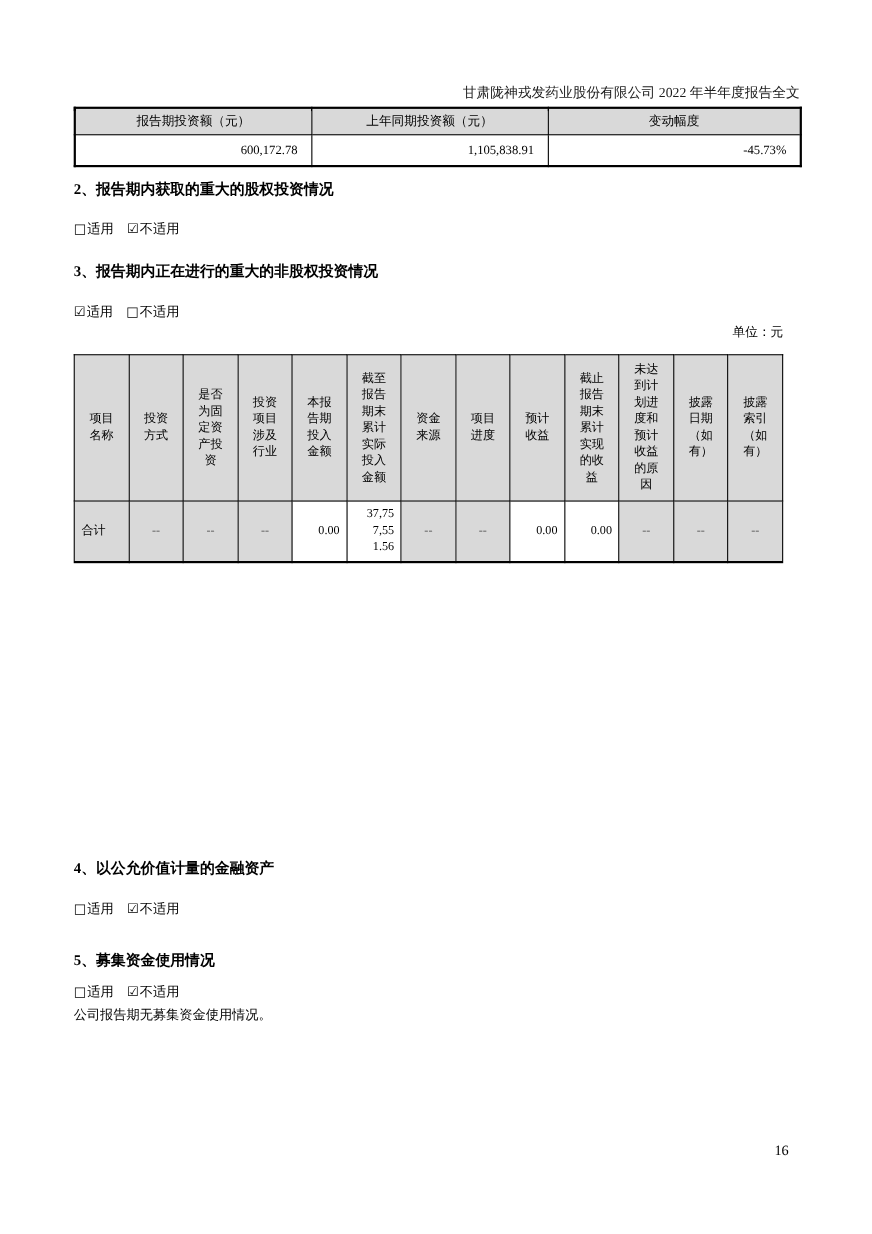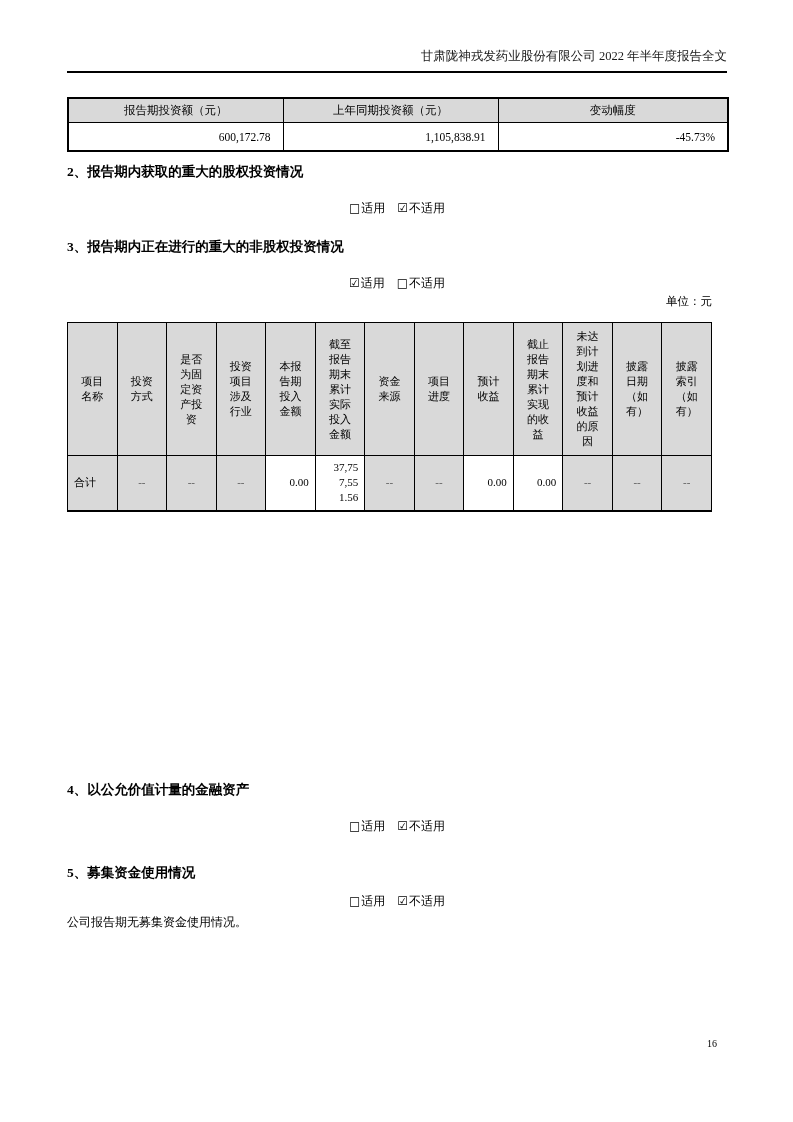--- a/index.html
+++ b/index.html
@@ -12,35 +12,36 @@
     overflow:hidden;
     margin:0 auto;
   }
   .abs{position:absolute;left:67px;width:660px;}
 
   
   .doc-header{top:48px;}
   .doc-header-title{
     text-align:right;font-size:12.5px;line-height:16px;color:#1a1a1a;
     padding-bottom:7px;
+    margin-top:28px;
   }
   .doc-header-rule{border-top:2px solid #000;height:0;}
 
   
   table{border-collapse:collapse;table-layout:fixed;}
   td{border:1px solid #000;overflow:hidden;word-break:break-all;vertical-align:middle;}
 
   
   .t1{top:97px;width:660px;border:2px solid #000;font-size:11.5px;}
   .t1 .hdr td{background:#d9d9d9;text-align:center;height:21px;padding:1px 12px;}
   .t1 .val td{height:25px;text-align:right;padding:1px 12px 1px 4px;font-family:Liberation Serif, serif;}
 
   
   .sec-heading{font-size:13.5px;font-weight:bold;line-height:18px;}
-  .check-line{font-size:12px;line-height:16px;text-align:center;}
+  .check-line{font-size:12px;line-height:16px;}
   .check-line .box{font-family:"DejaVu Sans","Liberation Sans",sans-serif;font-size:12px;margin-right:1px;}
   .check-line .opt2{margin-left:9px;}
   .unit-note{top:294px;width:645px;text-align:right;font-size:11.5px;}
   .plain-note{font-size:12px;line-height:16px;}
 
   
   .t2{top:322px;width:645px;border:1px solid #000;border-bottom:2px solid #000;font-size:11px;line-height:15px;}
   .t2 .hrow{height:133px;}
   .t2 .drow{height:257px;}
   .t2 .trow{height:55px;}
@@ -49,21 +50,21 @@
   .t2 .name{text-align:left;padding:2px 18px 2px 6px;}
   .t2 .num{text-align:right;padding:2px 6px 2px 16px;}
   .t2 .g{background:#d9d9d9;}
   .t2 .dash{text-align:center;color:#595959;padding:2px 4px;}
 
   .sec4-h{top:781px;} .sec4-c{top:818px;}
   .sec5-h{top:864px;} .sec5-c{top:893px;} .sec5-n{top:914px;}
   .sec2-h{top:163px;} .sec2-c{top:200px;}
   .sec3-h{top:238px;} .sec3-c{top:275px;}
 
-  .page-num{top:1038px;width:650px;text-align:right;font-size:10px;}
+  .page-num{top:1038px;width:650px;text-align:right;font-size:13px;}
 </style>
 </head>
 <body>
 
 <div class="page">
 
   <div class="abs doc-header">
     <div class="doc-header-title">甘肃陇神戎发药业股份有限公司 2022 年半年度报告全文</div>
     <div class="doc-header-rule"></div>
   </div>

